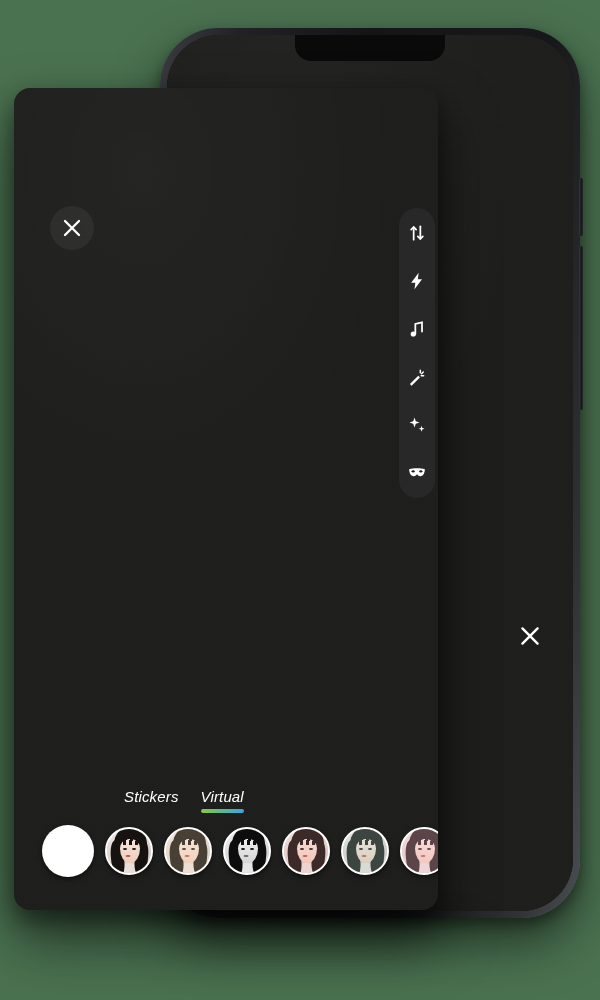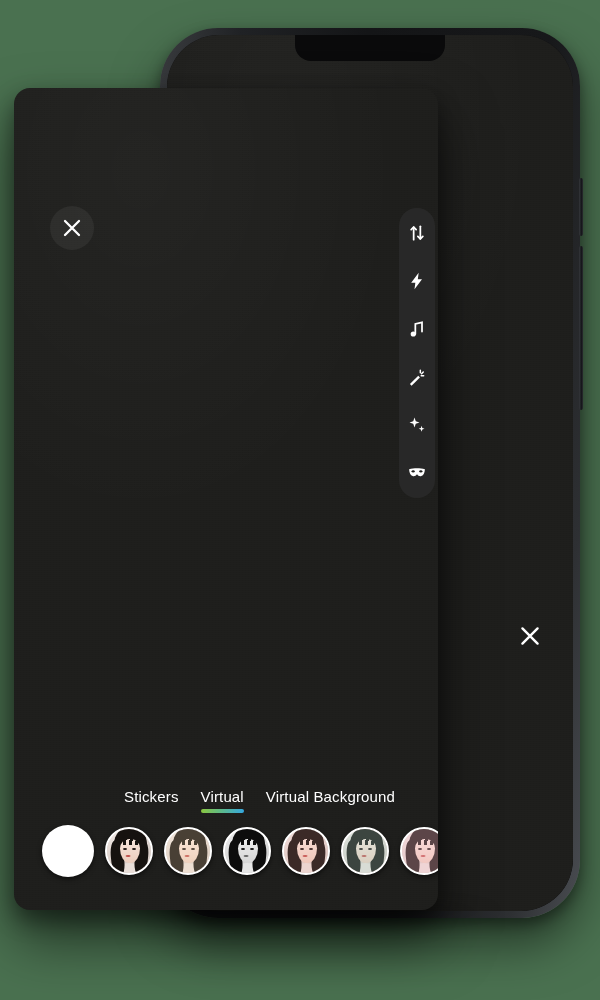--- a/index.html
+++ b/index.html
@@ -51,20 +51,21 @@
   .side-btn.volup{top:150px;height:58px;}
   .side-btn.voldn{top:218px;height:58px;}
 
   
   .cam-surface{
     position:absolute;
     background:
       radial-gradient(100% 70% at 30% 10%, rgba(255,255,255,.028), transparent 62%),
       #1e1e1c;
     overflow:hidden;
+    font-style:italic;
   }
   .noise{
     position:absolute;inset:0;pointer-events:none;opacity:.5;
     background-image:
       repeating-linear-gradient(0deg, rgba(255,255,255,.016) 0 1px, transparent 1px 2px),
       repeating-linear-gradient(90deg, rgba(0,0,0,.03) 0 1px, transparent 1px 3px);
   }
 
   
   .back-ui{inset:0;border-radius:52px;}
@@ -372,24 +373,20 @@
 
     <div id="frontTabs">
       <div class="tab">
         <span>Stickers</span>
         
       </div>
       <div class="tab active">
         <span>Virtual</span>
         <span class="bar"></span>
       </div>
-      <div class="tab">
-        <span>Virtual Background</span>
-        
-      </div>
     </div>
 
     <div id="frontStrip">
       <div class="thumb blank" style="width:52px;height:52px;"></div>
 
       <div class="thumb" style="width:48px;height:48px;">
         <span class="portrait">
           <span class="p-bg"></span>
             <span class="p-shoulder"></span>
           <span class="p-hair"></span>

